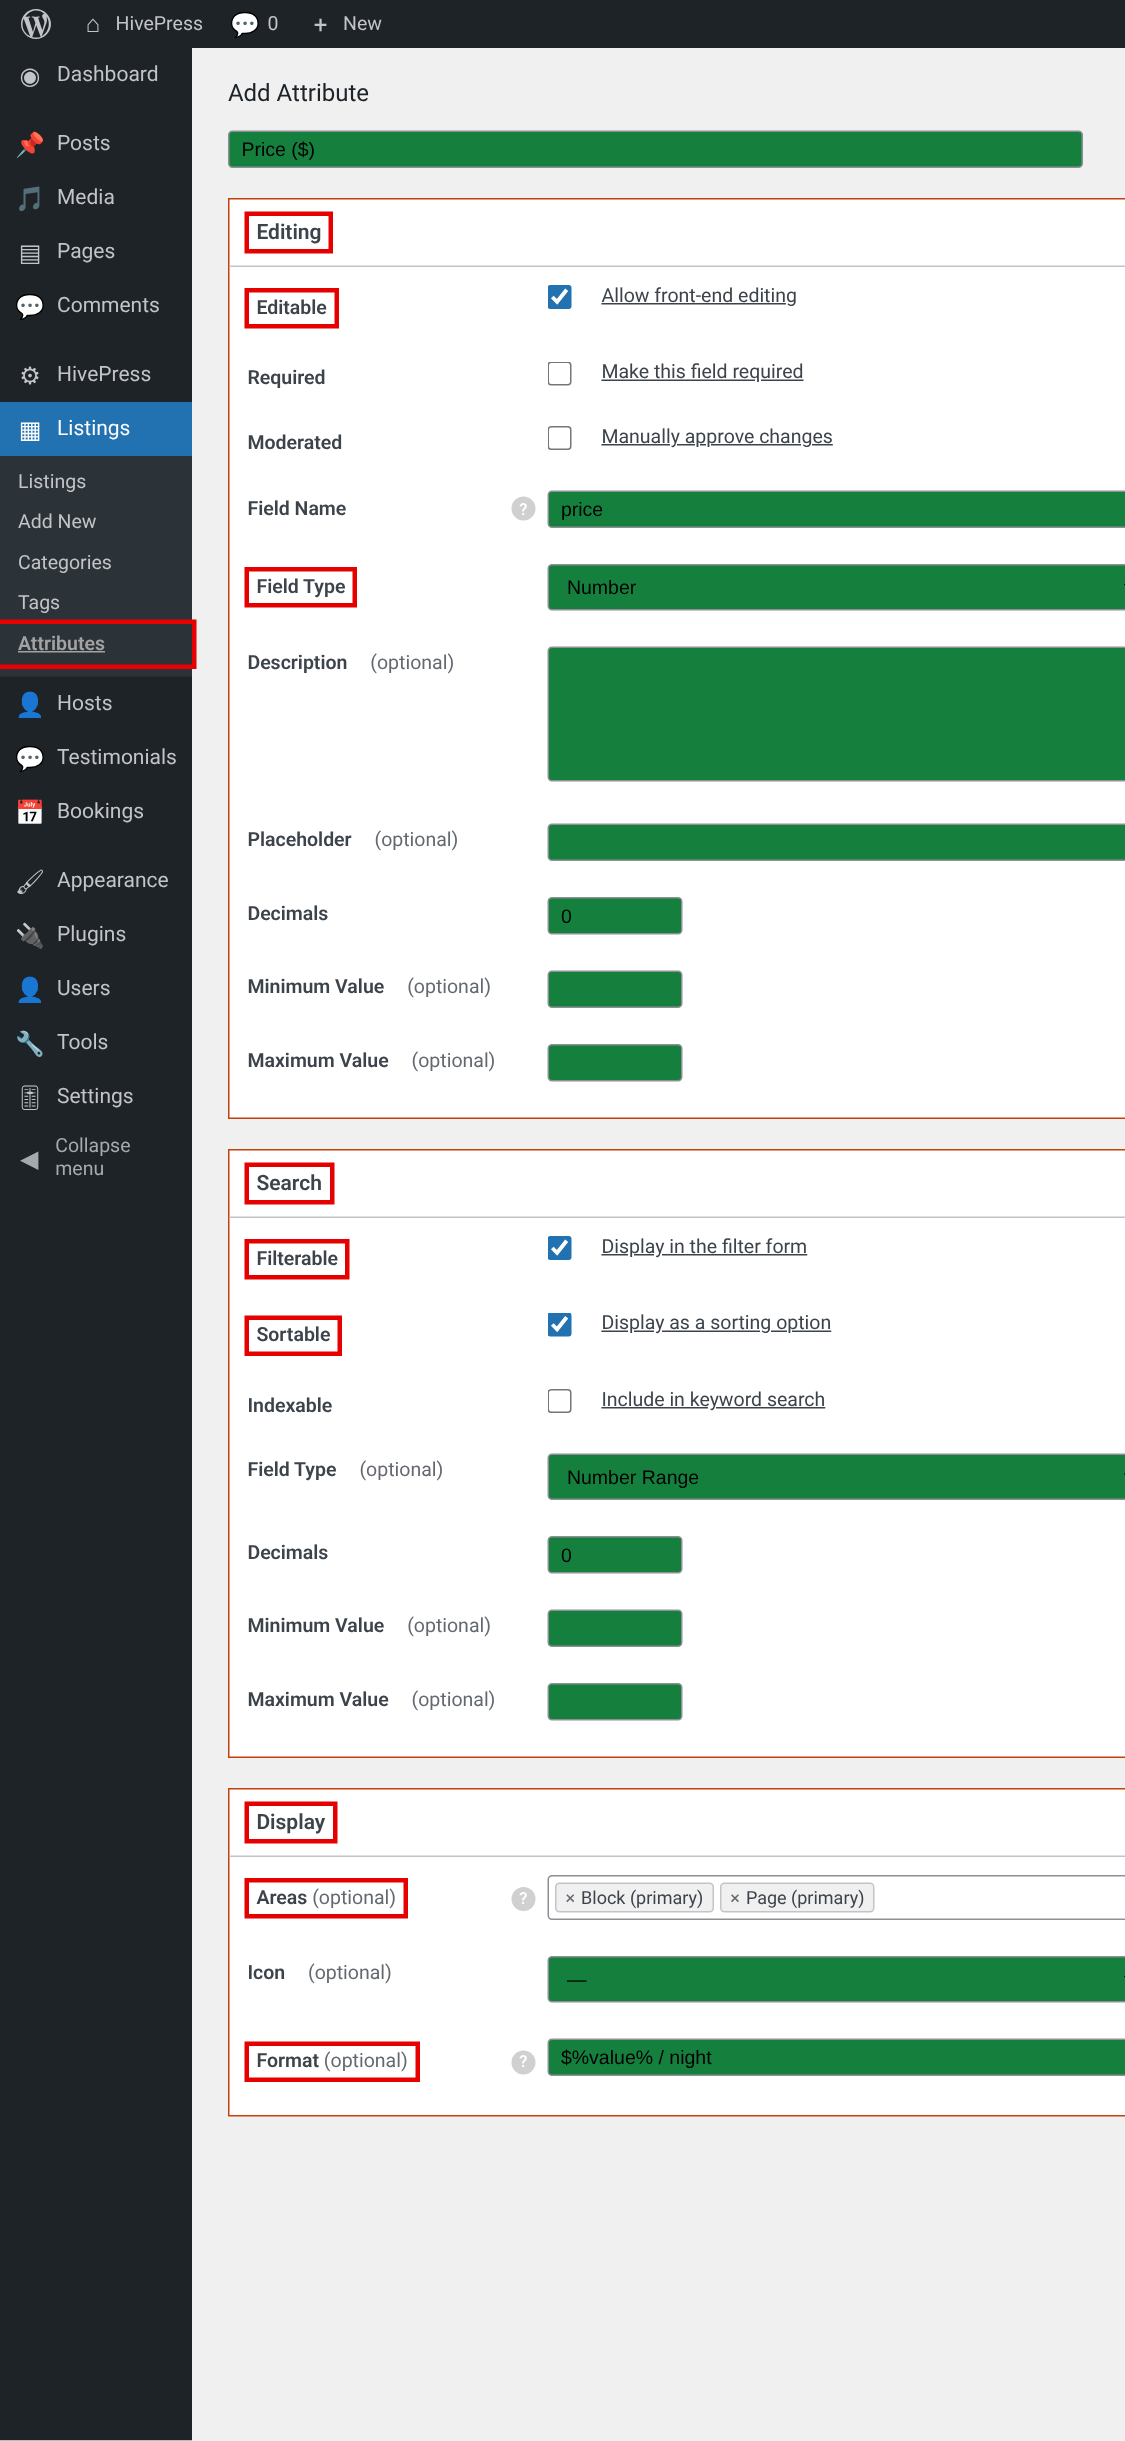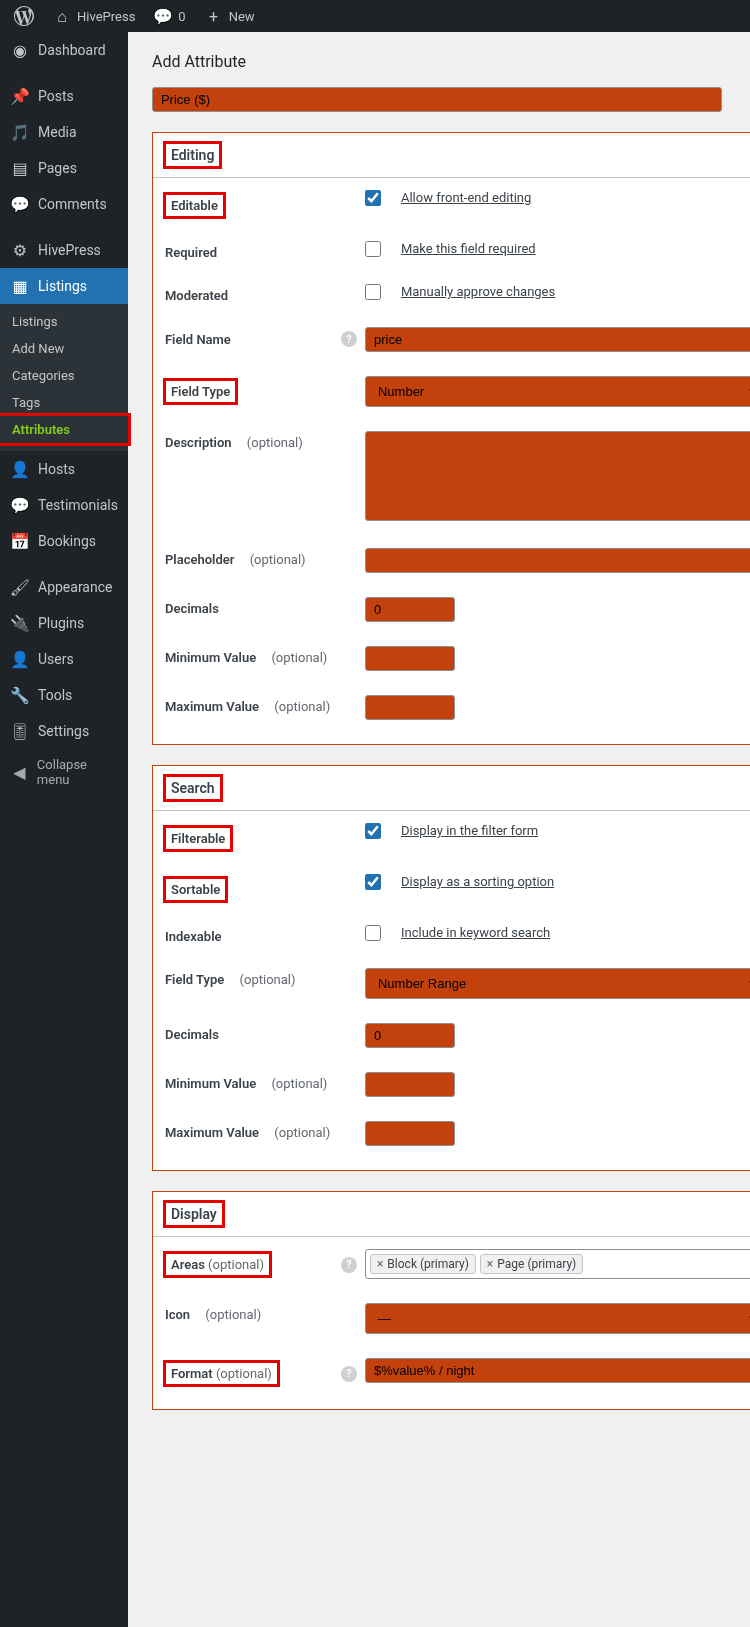--- a/index.html
+++ b/index.html
@@ -6,37 +6,37 @@
 body { font-family: -apple-system, BlinkMacSystemFont, "Segoe UI", Roboto, sans-serif; font-size: 13px; color: #3c434a; background: #f0f0f1; width: 750px; }
 .toolbar { background: #1d2327; color: #c3c4c7; height: 32px; display: flex; align-items: center; padding: 0 8px; gap: 6px; font-size: 13px; }
 .toolbar .tb-item { display: flex; align-items: center; gap: 5px; padding: 0 6px; cursor: pointer; }
 .layout { display: flex; }
 .sidebar { width: 160px; background: #1d2327; color: #c3c4c7; min-height: 1595px; }
 .sidebar .menu-item { display: flex; align-items: center; gap: 8px; padding: 8px 10px; font-size: 14px; cursor: pointer; position: relative; }
 .sidebar .menu-item.active { background: #2271b1; color: #fff; }
 .sidebar .menu-item.active::after { content: ""; position: absolute; right: -8px; top: 50%; transform: translateY(-50%); border: 8px solid transparent; border-right-color: #f0f0f1; }
 .sidebar .submenu { background: #2c3338; padding: 4px 0 8px 0; }
 .sidebar .submenu .sub-item { padding: 6px 12px; font-size: 13px; color: #c3c4c7; cursor: pointer; }
-.sidebar .submenu .sub-item.active { color: #84cc16; font-weight: 600; }
+.sidebar .submenu .sub-item.active { color: #a3a3a3; font-weight: 600; text-decoration: underline; }
 .sidebar .collapse { display: flex; align-items: center; gap: 8px; padding: 8px 10px; font-size: 13px; color: #a7aaad; cursor: pointer; }
 .icon { width: 20px; height: 20px; display: inline-flex; align-items: center; justify-content: center; font-size: 16px; }
 .content { flex: 1; padding: 20px 0 20px 24px; }
 h1 { font-size: 16px; font-weight: 400; color: #1d2327; margin-bottom: 16px; }
 .title-input { width: 570px; padding: 8px 12px; font-size: 20px; border: 1px solid #8c8f94; background: #fff; margin-bottom: 20px; }
 .panel { background: #fff; border: 1px solid #c2410c; margin-bottom: 20px; width: 624px; }
 .panel-head { padding: 10px 12px; border-bottom: 1px solid #c3c4c7; font-size: 14px; font-weight: 600; }
 .panel-body { padding: 0 12px 12px 12px; }
 .row { display: flex; align-items: flex-start; padding: 12px 0; }
 .row-label { width: 200px; font-size: 13px; font-weight: 600; padding-top: 4px; display: flex; align-items: center; gap: 6px; }
 .row-label .opt { font-weight: 400; color: #646970; }
 .help-icon { width: 16px; height: 16px; border-radius: 50%; background: #d0d0d0; color: #fff; font-size: 11px; display: inline-flex; align-items: center; justify-content: center; margin-left: auto; margin-right: 8px; }
 .row-control { flex: 1; }
 .chk-label { display: flex; align-items: flex-start; gap: 20px; font-size: 13px; text-decoration: underline; }
 input[type="checkbox"] { width: 16px; height: 16px; accent-color: #2271b1; }
-input[type="text"], input[type="number"], select, textarea { border: 1px solid #8c8f94; border-radius: 3px; padding: 4px 8px; font-size: 13px; background: #c2410c; }
+input[type="text"], input[type="number"], select, textarea { border: 1px solid #8c8f94; border-radius: 3px; padding: 4px 8px; font-size: 13px; background: #15803d; }
 input.full { width: 100%; }
 input.small { width: 90px; }
 select.full { width: 100%; padding: 6px 8px; }
 textarea.full { width: 100%; height: 90px; resize: vertical; }
 .tags-box { border: 1px solid #8c8f94; border-radius: 3px; background: #fff; padding: 4px; display: flex; gap: 4px; flex-wrap: wrap; width: 100%; }
 .tag { background: #f0f0f1; border: 1px solid #c3c4c7; border-radius: 3px; padding: 2px 6px; font-size: 12px; display: flex; align-items: center; gap: 4px; }
 .tag .x { cursor: pointer; color: #646970; }
 .hl { outline: 3px solid #e60000; outline-offset: -1px; display: inline-block; }
 .hl-pad { padding: 4px 6px; }
 .sub-hl { outline: 3px solid #e60000; }

